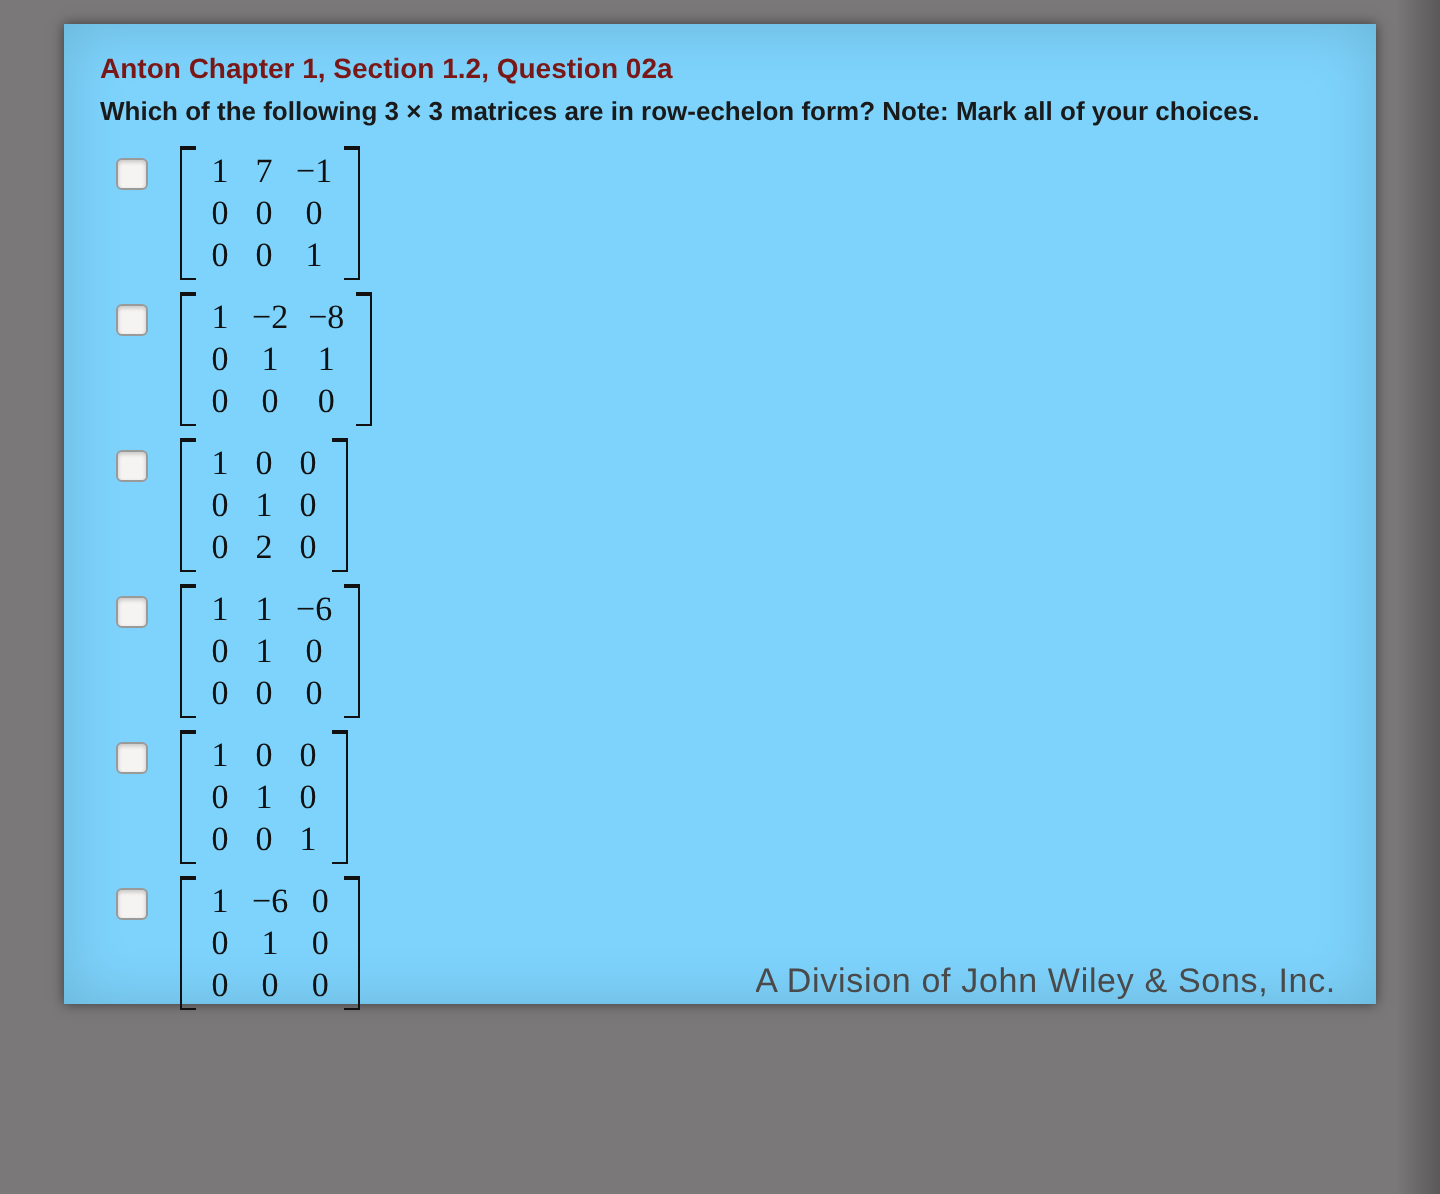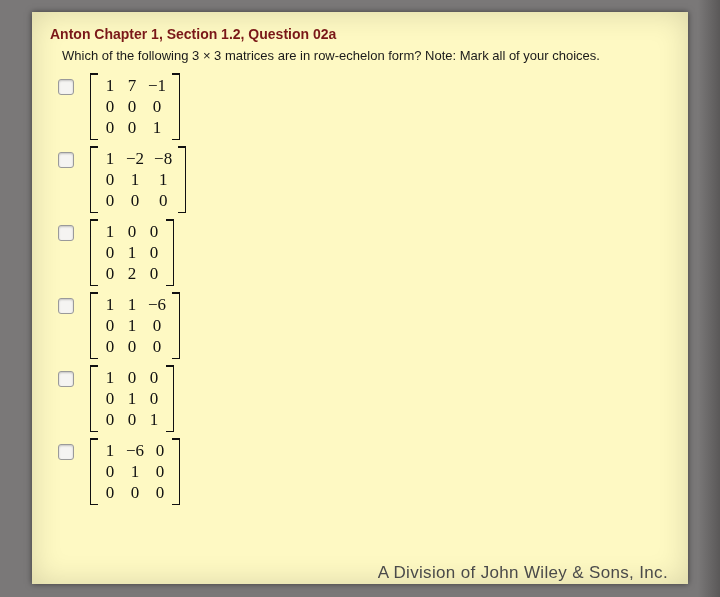--- a/index.html
+++ b/index.html
@@ -9,36 +9,37 @@
     height: 597px;
     overflow: hidden;
     font-family: Verdana, Arial, sans-serif;
     background: #7a7878;
   }
   .page {
     position: absolute;
     left: 32px;
     top: 12px;
     width: 656px;
-    height: 572px;
-    background: #fef9c3;
+    height: 490px;
+    background: #7dd3fc;
     box-shadow: inset 0 0 30px rgba(0,0,0,0.15), 0 0 6px rgba(0,0,0,0.5);
     padding: 10px 18px 0 18px;
     box-sizing: border-box;
   }
   .q-title {
     color: #7a1818;
     font-weight: bold;
     font-size: 14px;
     margin: 4px 0 6px 0;
   }
   .q-text {
     color: #1a1a1a;
     font-size: 13px;
-    margin: 0 0 10px 12px;
+    margin: 0 0 10px 0;
+    font-weight: bold;
   }
   .options {
     padding-left: 8px;
   }
   .option {
     display: flex;
     align-items: flex-start;
     margin-bottom: 6px;
   }
   .checkbox {

